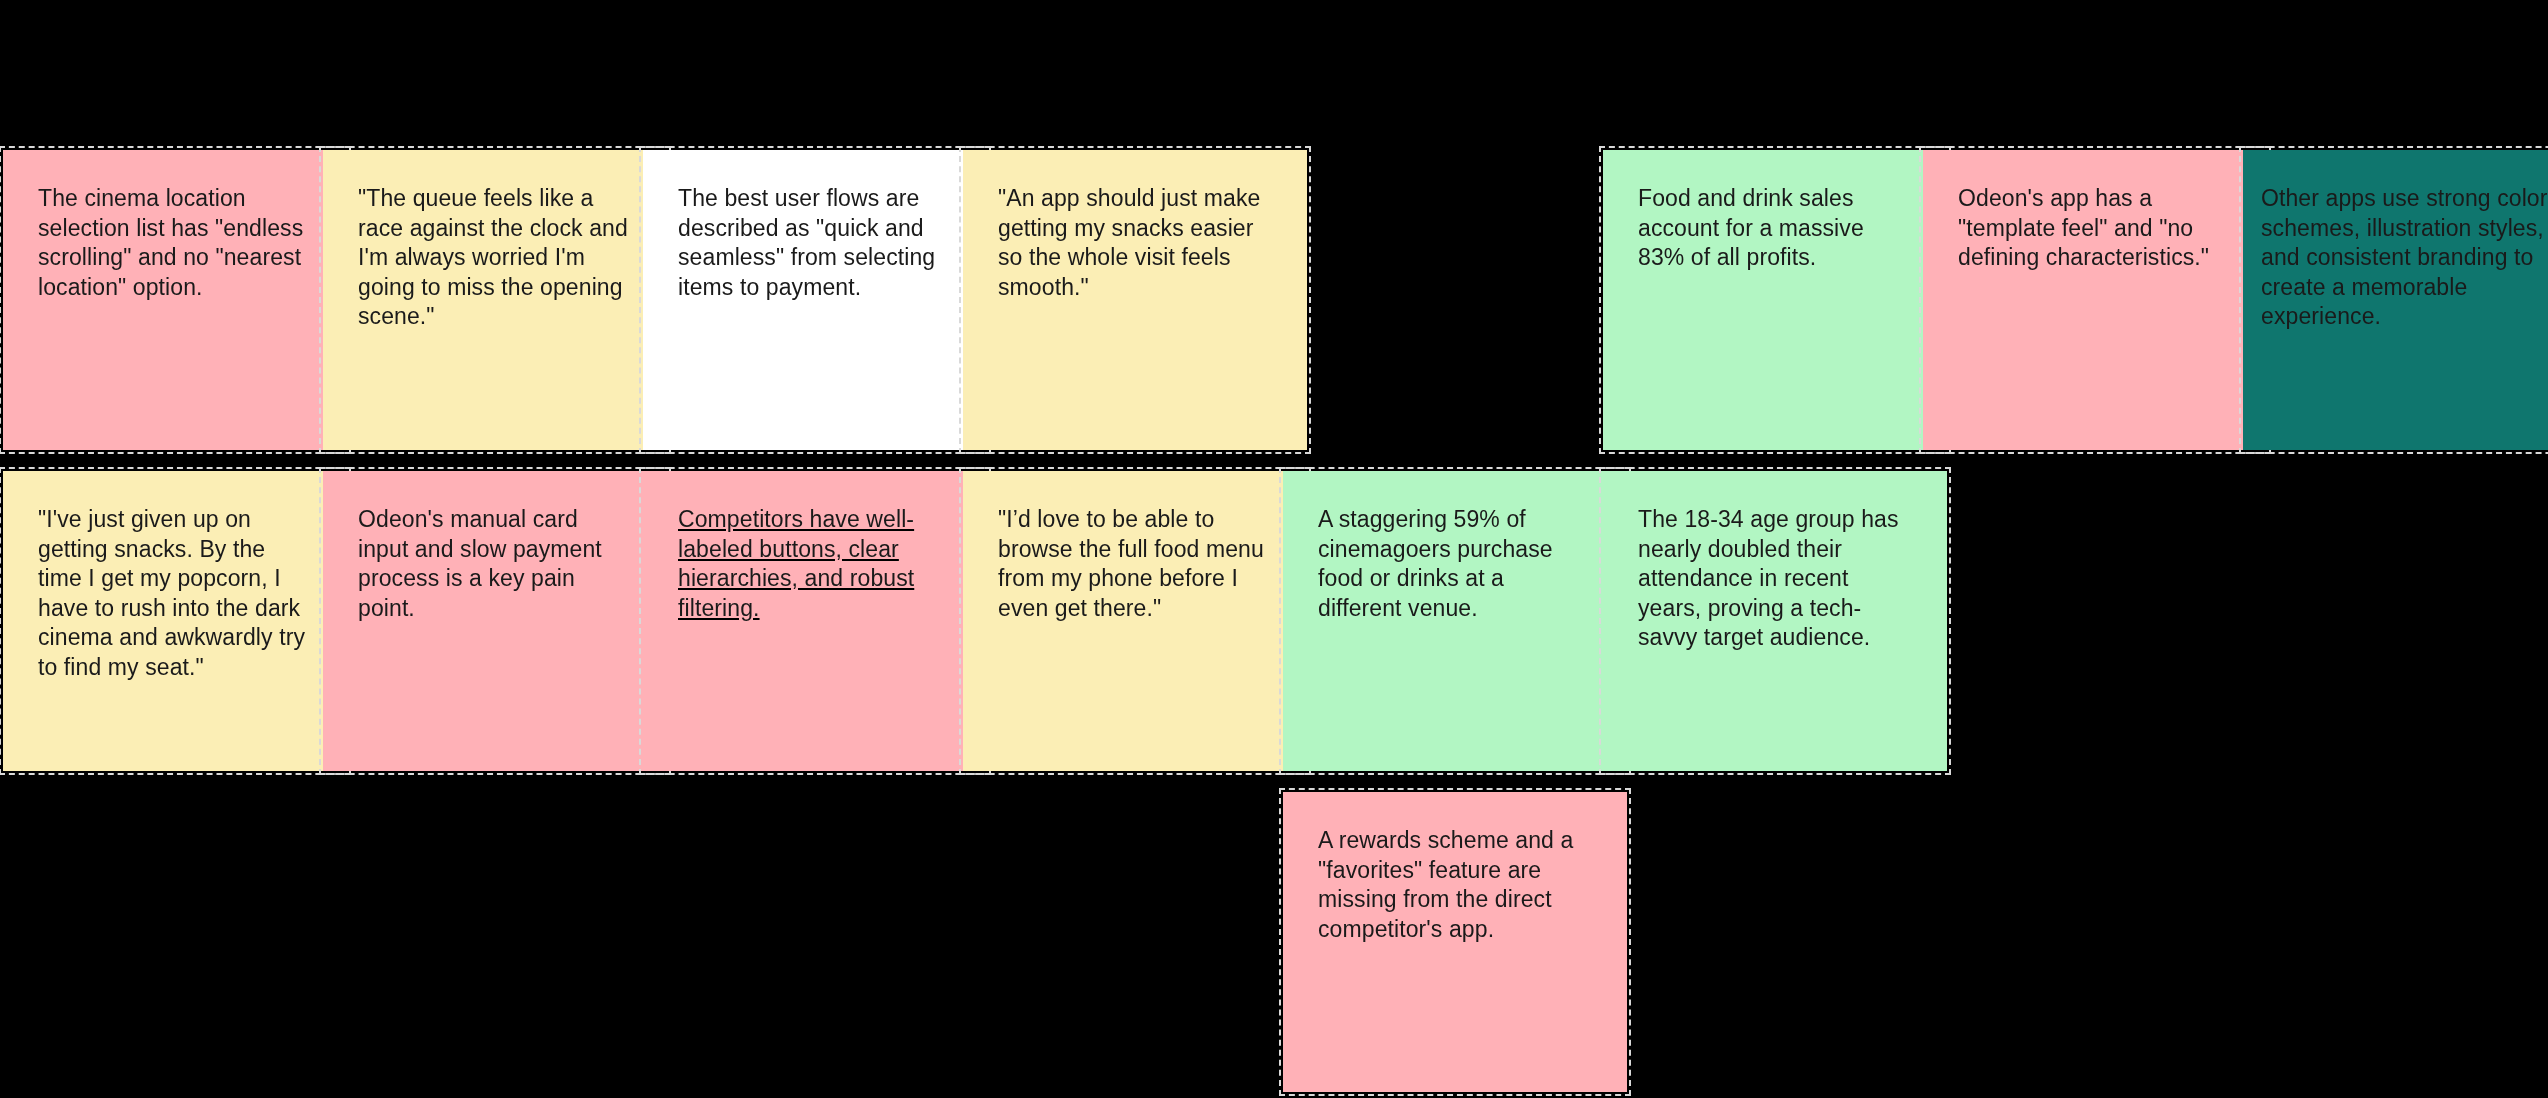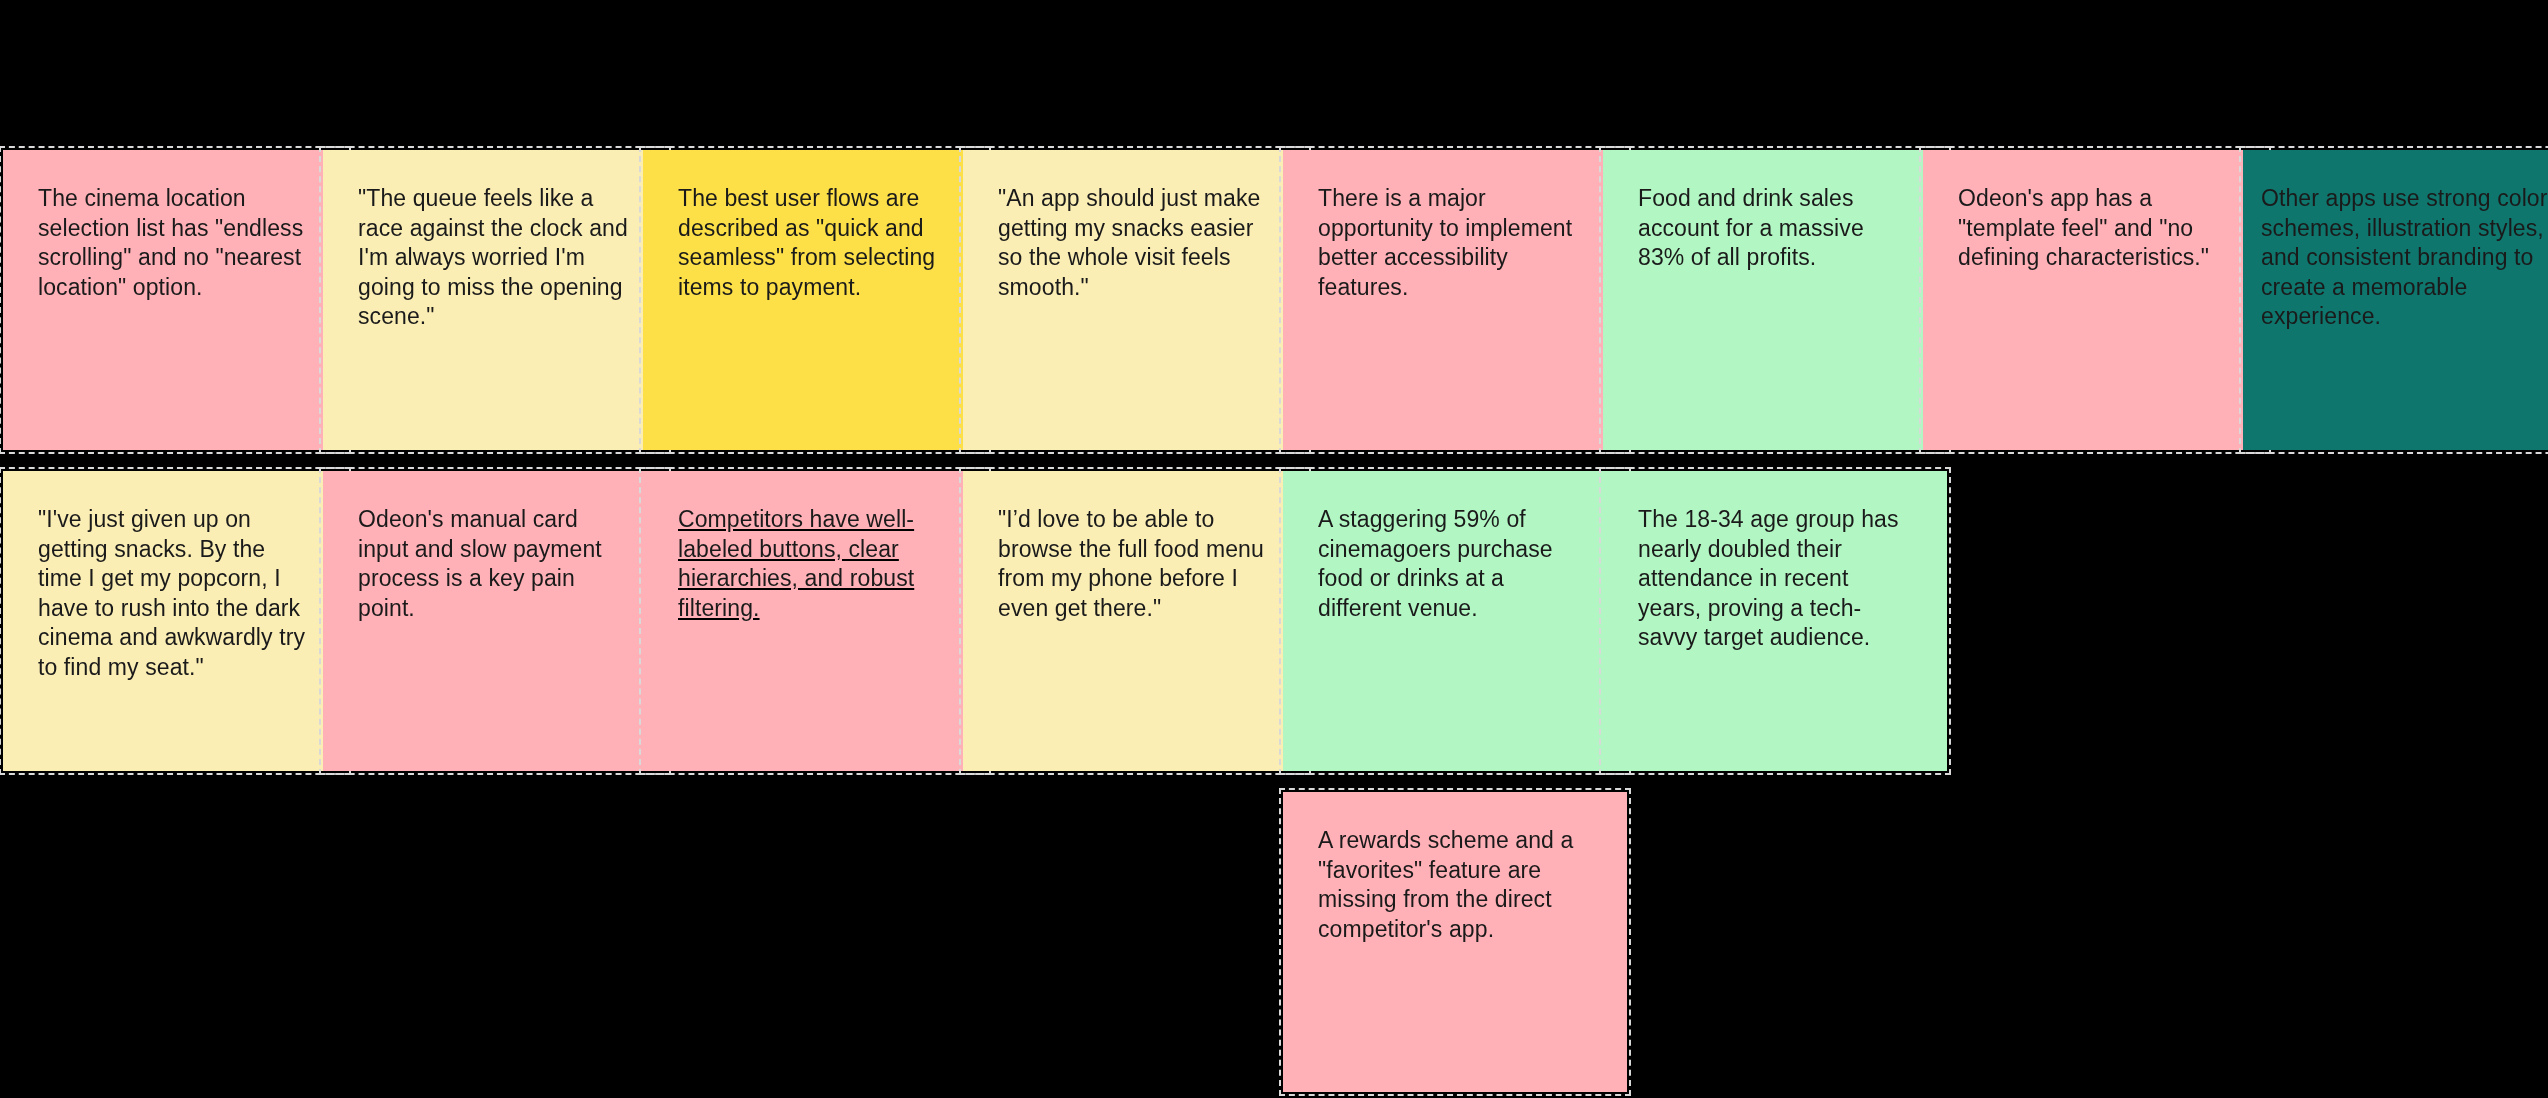--- a/index.html
+++ b/index.html
@@ -41,28 +41,25 @@
 </head>
 <body>
 
 <div class="board">
     <div class="note" style="background: rgb(255, 177, 183); left: 3px; top: 150px;">
       <div class="note-text">The cinema location selection list has "endless scrolling" and no "nearest location" option.</div>
     </div>
     <div class="note" style="background: rgb(251, 238, 181); left: 323px; top: 150px;">
       <div class="note-text">"The queue feels like a race against the clock and I'm always worried I'm going to miss the opening scene."</div>
     </div>
-    <div class="note" style="background: #fde047; left: 643px; top: 150px;">
+    <div class="note" style="background: #ffffff; left: 643px; top: 150px;">
       <div class="note-text">The best user flows are described as "quick and seamless" from selecting items to payment.</div>
     </div>
     <div class="note" style="background: rgb(251, 238, 181); left: 963px; top: 150px;">
       <div class="note-text">"An app should just make getting my snacks easier so the whole visit feels smooth."</div>
-    </div>
-    <div class="note" style="background: rgb(255, 177, 183); left: 1283px; top: 150px;">
-      <div class="note-text">There is a major opportunity to implement better accessibility features.</div>
     </div>
     <div class="note" style="background: rgb(178, 246, 195); left: 1603px; top: 150px;">
       <div class="note-text">Food and drink sales account for a massive 83% of all profits.</div>
     </div>
     <div class="note" style="background: rgb(255, 177, 183); left: 1923px; top: 150px;">
       <div class="note-text">Odeon's app has a "template feel" and "no defining characteristics."</div>
     </div>
     <div class="note" style="background: #0f766e; left: 2243px; top: 150px; padding-left: 18px;">
       <div class="note-text">Other apps use strong color schemes, illustration styles, and consistent branding to create a memorable experience.</div>
     </div>

